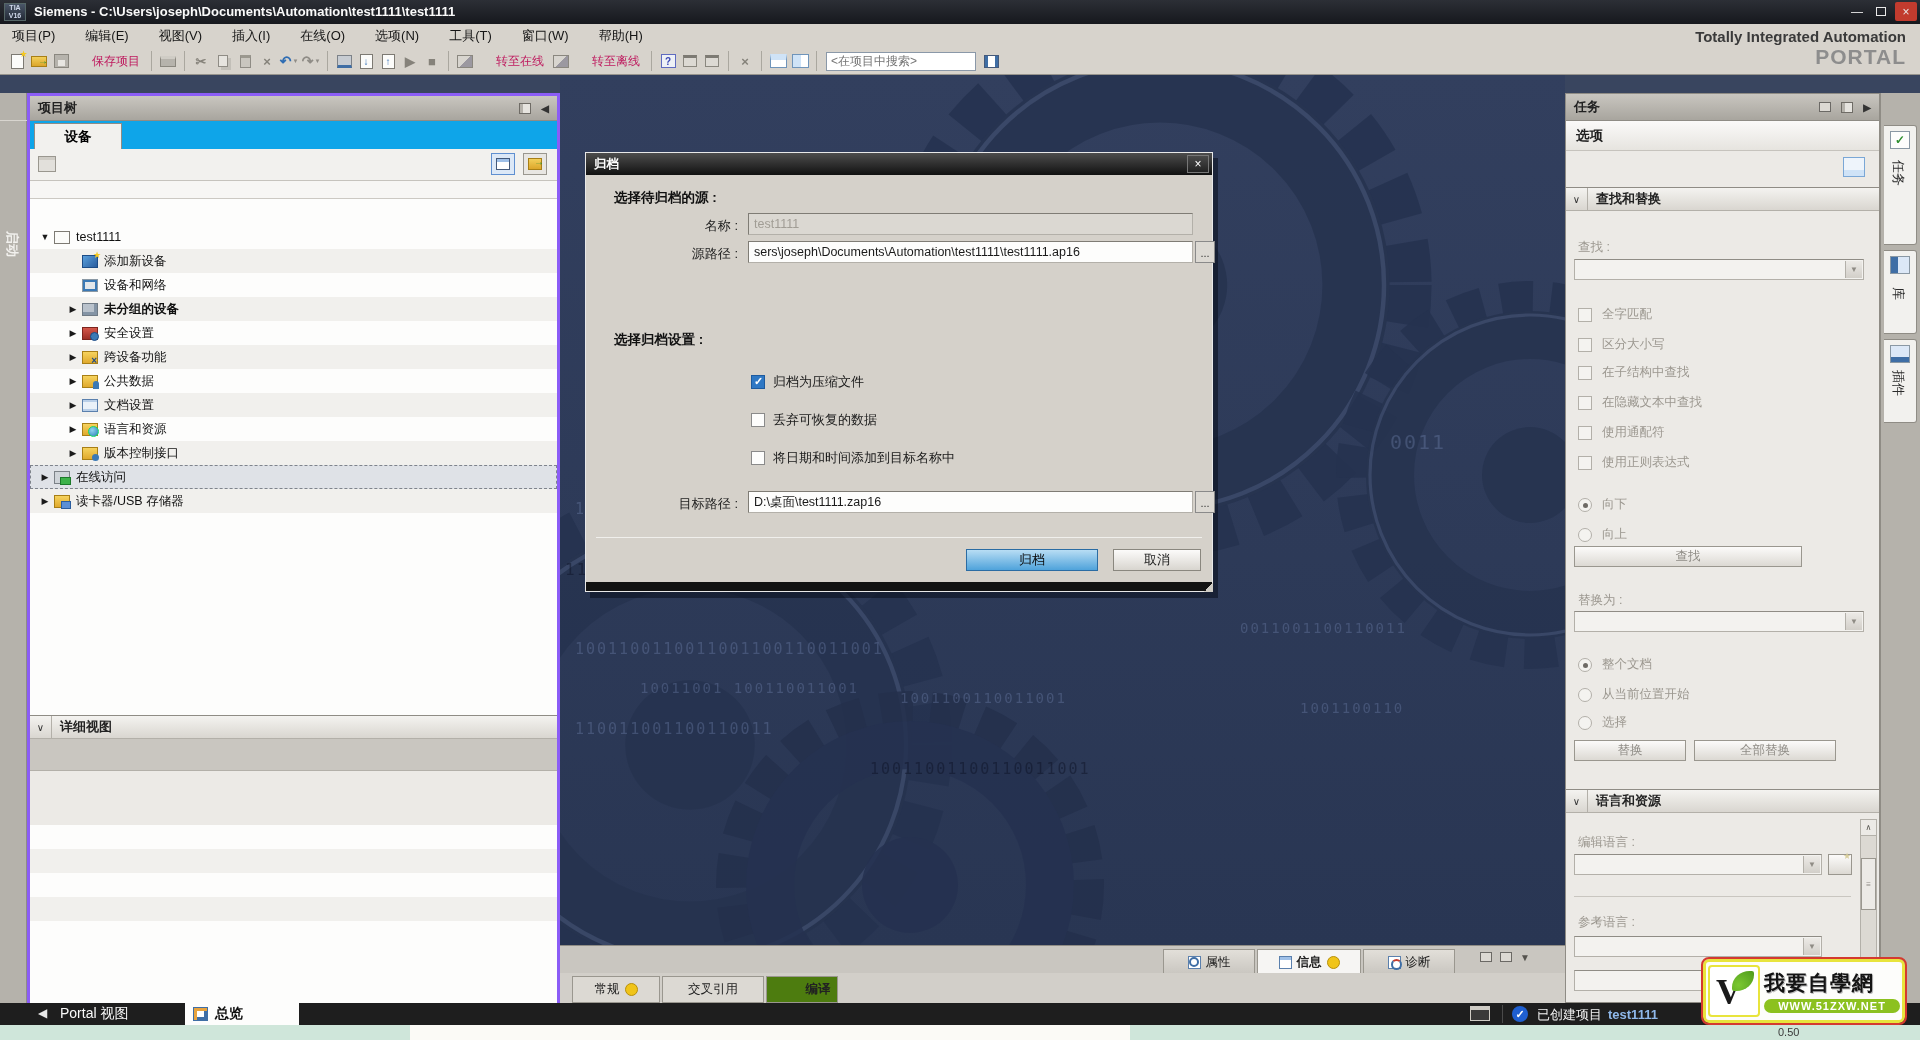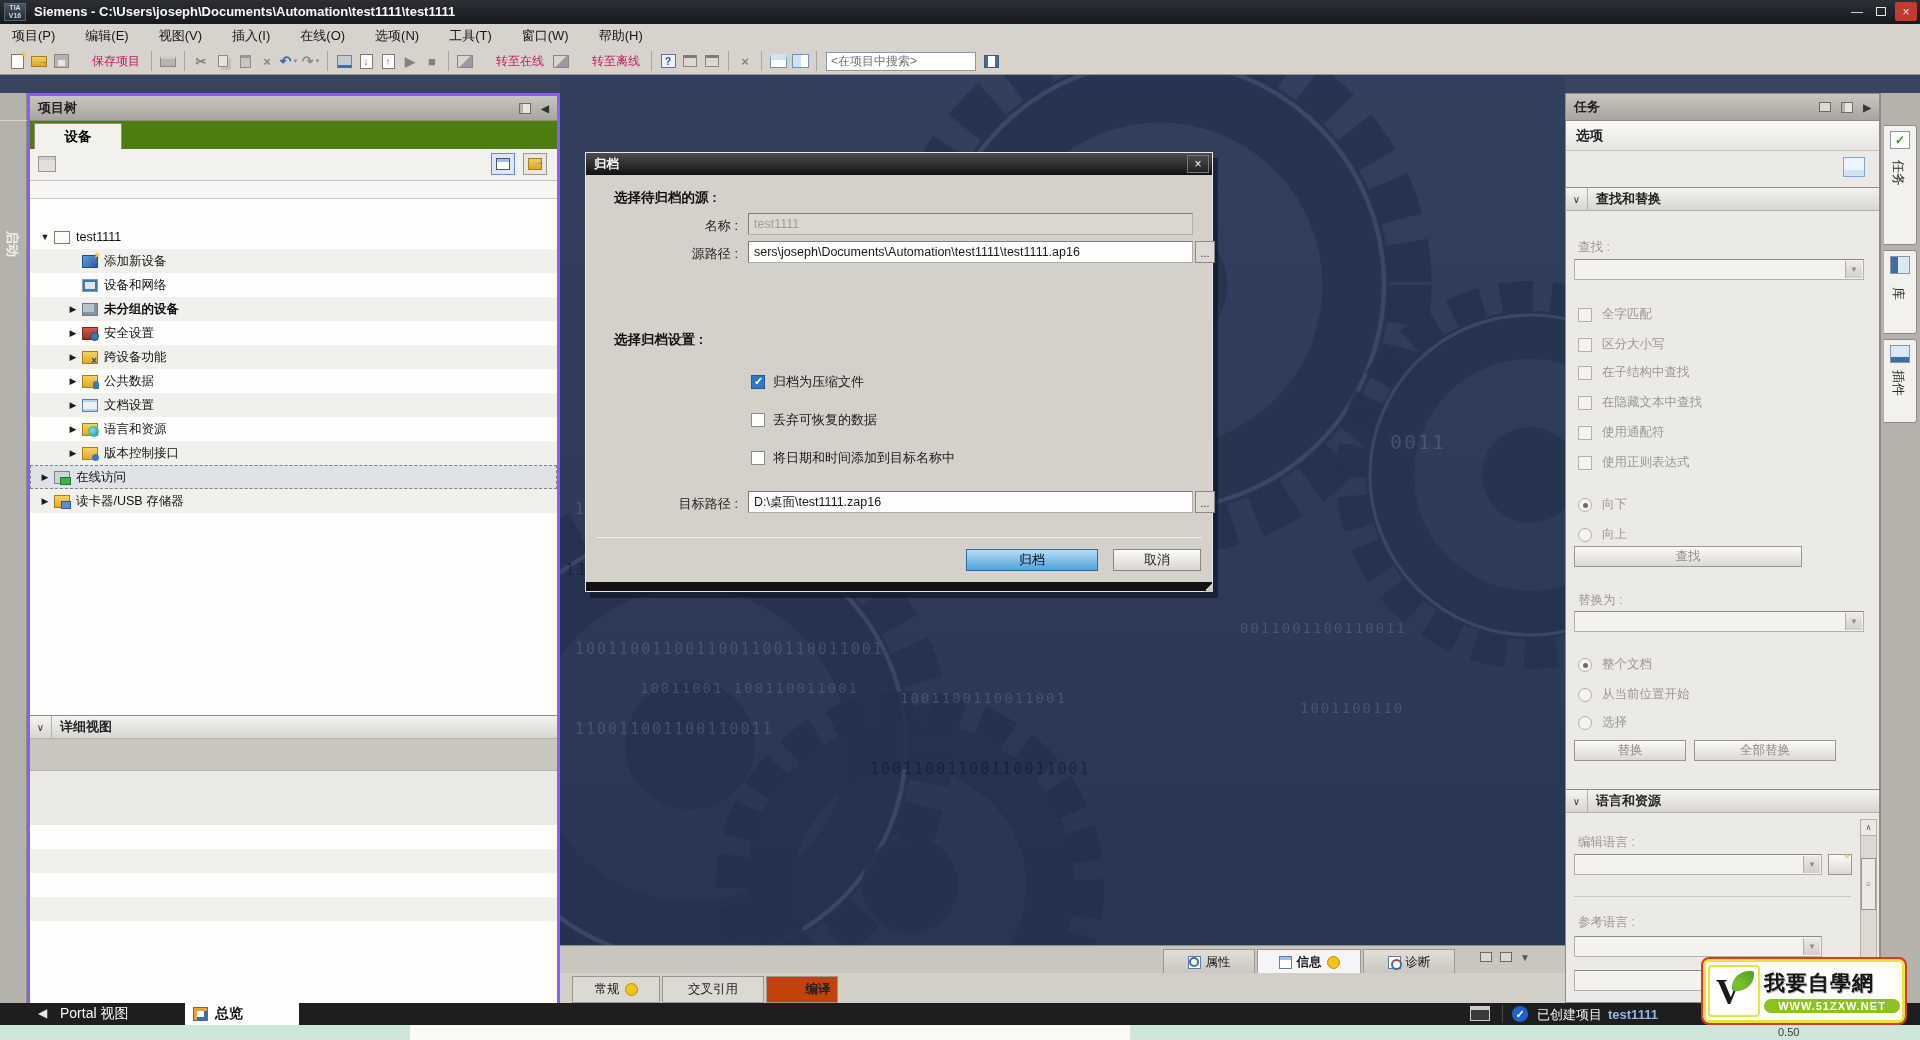--- a/index.html
+++ b/index.html
@@ -56,21 +56,21 @@
   #left-strip { left:0; top:93px; width:27px; height:910px; background:#b5b2ab; border-right:1px solid #8f8c85; }
   #left-strip .div1 { position:absolute; top:27px; left:0; width:27px; height:1px; background:#d8d5cf; }
   .vtxt { position:absolute; white-space:nowrap; transform:rotate(90deg); transform-origin:left top; font-size:13px; }
 
   
   #left-panel { left:27px; top:93px; width:533px; height:910px; background:#eceae6; border:3px solid #8b5cf6; }
   .pane-hd { position:absolute; left:0; top:0; width:100%; height:25px; background:linear-gradient(#c9c6c0,#a8a59e); border-bottom:1px solid #8f8c85; display:flex; align-items:center; padding:0 8px; font-size:13px; font-weight:bold; color:#222; }
   .hd-ic { margin-left:auto; display:flex; gap:10px; align-items:center; }
   .colsic { width:12px; height:11px; background:#e6e4df; border:1px solid #6f6c66; box-shadow:inset 3px 0 0 #b5b2ab; }
   .hd-arrow { font-size:10px; color:#333; }
-  #lp-tabs { position:absolute; left:0; top:25px; width:100%; height:28px; background:#4d7c0f; }
+  #lp-tabs { position:absolute; left:0; top:25px; width:100%; height:28px; background:#0ea5e9; }
   #tab-devices { position:absolute; left:4px; top:2px; width:88px; height:26px; background:#f2f1ee; border:1px solid #8f8c85; border-bottom:none; font-size:13.5px; font-weight:bold; display:flex; align-items:center; justify-content:center; }
   #lp-toolbar { position:absolute; left:0; top:53px; width:100%; height:32px; background:#f2f1ee; border-bottom:1px solid #c6c3bd; }
   .treeviewic { position:absolute; left:8px; top:7px; width:18px; height:16px; background:#e2e0db; border:1px solid #9a978f; box-shadow:inset 0 3px 0 #cfccc5; }
   .lp-btn { position:absolute; top:4px; width:24px; height:22px; background:#e8e6e2; border:1px solid #9a978f; display:flex; align-items:center; justify-content:center; }
   .lp-btn.active { border:1px solid #5f8fd0; background:#dce8f7; }
   .tableic { width:14px; height:12px; background:#fff; border:1px solid #44597a; box-shadow:inset 0 3px 0 #9fc0e8; }
   .exportic { width:14px; height:12px; background:linear-gradient(#f2cf5a,#dca62a); border:1px solid #a87f16; position:relative; }
   .exportic::after { content:"→"; position:absolute; right:-3px; top:-3px; color:#2f8f2f; font-weight:bold; font-size:10px; }
   #lp-colhead { position:absolute; left:0; top:85px; width:100%; height:18px; background:#f7f6f4; border-bottom:1px solid #ccc9c3; }
   #lp-body { position:absolute; left:0; top:103px; width:100%; height:516px; background:#fdfdfc; }
@@ -141,21 +141,21 @@
   .itab.active { background:#f6f5f3; font-weight:bold; }
   .mini-ic { width:13px; height:13px; background:#fff; border:1px solid #5b80ad; position:relative; }
   .mini-ic.mag::after { content:""; position:absolute; right:1px; bottom:1px; width:6px; height:6px; border:2px solid #3f6ea5; border-radius:50%; }
   .mini-ic.arr { box-shadow:inset 0 3px 0 #9fc0e8; }
   .mini-ic.diag::after { content:""; position:absolute; left:2px; top:2px; width:7px; height:7px; border:2px solid #3f6ea5; border-radius:50%; border-top-color:#c23b2e; }
   .info-dot { width:13px; height:13px; border-radius:50%; background:#f0c419; border:1px solid #b8900a; color:#fff; font-size:10px; font-weight:bold; font-family:"Liberation Serif",serif; display:flex; align-items:center; justify-content:center; }
   .s1-ics { position:absolute; top:6px; display:flex; gap:8px; color:#55534e; font-size:10px; }
   .s1box { width:12px; height:10px; border:1px solid #6b6965; background:#dcd9d3; }
   #strip2 { left:560px; top:973px; width:1005px; height:30px; background:#d2cfc9; }
   .stab { position:absolute; top:3px; height:27px; background:#dcd9d3; border:1px solid #9a978f; display:flex; align-items:center; justify-content:center; gap:5px; font-size:12.5px; color:#222; }
-  .stab.active { background:#c2410c; font-weight:bold;padding-left:32px; }
+  .stab.active { background:#4d7c0f; font-weight:bold;padding-left:32px; }
 
   
   #right-panel { left:1565px; top:93px; width:315px; height:910px; background:#eceae6; border:1px solid #8f8c85; }
   #rp-options { position:absolute; left:0; top:27px; width:100%; height:30px; background:linear-gradient(#fbfaf9,#e6e4df); border-bottom:1px solid #c6c3bd; display:flex; align-items:center; padding-left:10px; font-size:13.5px; font-weight:bold; color:#222; }
   #rp-tool { position:absolute; left:0; top:57px; width:100%; height:36px; }
   #rp-tool .sq { position:absolute; right:14px; top:6px; width:22px; height:20px; background:#eef4fb; border:1px solid #7aa7d6; box-shadow:inset 0 -6px 0 #cfe3f7; }
   .rp-lbl { position:absolute; left:12px; font-size:12.5px; color:#9b978f; }
   .combo { position:absolute; height:21px; background:#f3f2ef; border:1px solid #b3b0a9; border-top-color:#8f8c85; }
   .combo .dd { position:absolute; right:1px; top:1px; bottom:1px; width:17px; background:linear-gradient(#eceae6,#d2cfc9); border-left:1px solid #b3b0a9; color:#8f8c85; font-size:8px; display:flex; align-items:center; justify-content:center; }
   .rp-cb { position:absolute; left:12px; display:flex; align-items:center; gap:10px; font-size:12.5px; color:#9b978f; }
@@ -324,20 +324,24 @@
     <div class="ti">
         <div class="splitv"></div>
       </div>
     <div class="tsep"></div>
     <input id="search-input" placeholder="&lt;在项目中搜索&gt;" style="">
     <div class="ti">
         <div class="libic"></div>
       </div>
   </div>
 
+  <div id="branding" class="abs">
+    <div class="b1">Totally Integrated Automation</div>
+    <div class="b2">PORTAL</div>
+  </div>
 
   <div id="gapband" class="abs"></div>
 
   <div id="left-strip" class="abs">
     <div class="div1"></div>
     <span class="vtxt" style="left:21px; top:138px; color:#f2f1ee; font-weight:bold;">启动</span>
   </div>
 
   <div id="left-panel" class="abs">
     <div class="pane-hd">

